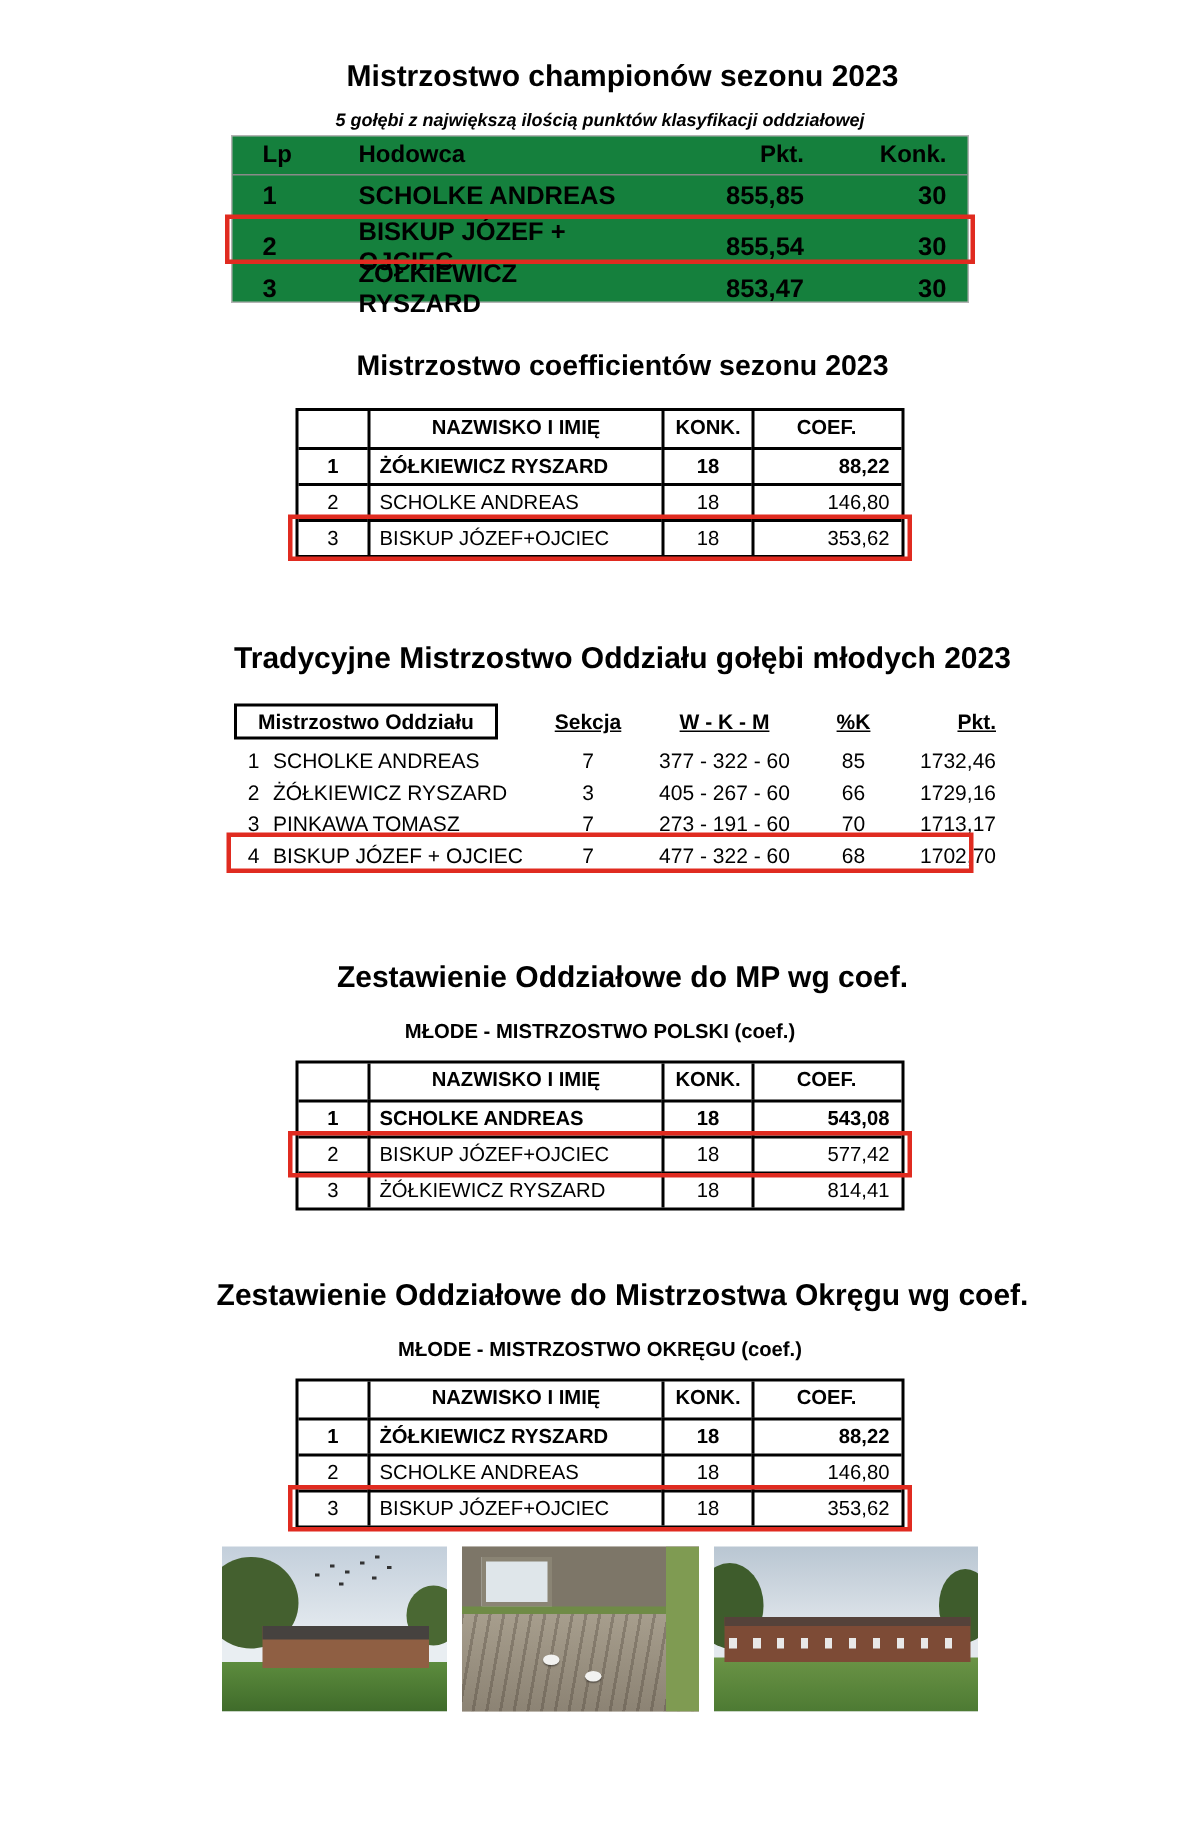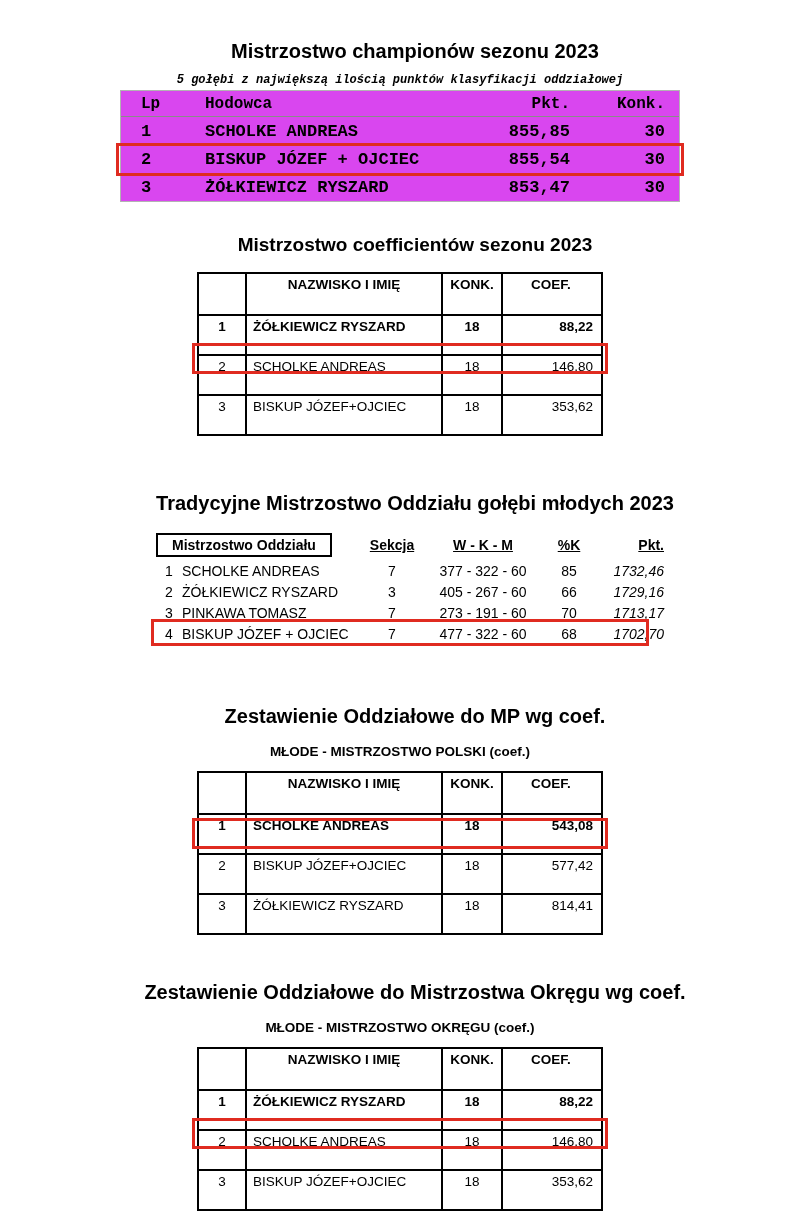--- a/index.html
+++ b/index.html
@@ -6,34 +6,34 @@
   html,body { background:#fff; }
   body {
     width:800px; height:1222px; margin:0 auto;
     font-family:"Liberation Sans", sans-serif; color:#000; overflow:hidden;
   }
   .main-title { text-align:center; font-size:27px; font-weight:bold; padding-top:16px; }
   .section-title { text-align:center; font-weight:bold; font-size:20px;padding-left:30px; }
   .sub-heading { text-align:center; font-weight:bold; font-size:13.5px; }
 
   
-  .champ-wrap { width:560px; margin:10px auto 16px; position:relative;font-family:Liberation Mono, monospace; }
+  .champ-wrap { width:492px; margin:10px auto 16px; position:relative; }
   .champ-subtitle { text-align:center; font-size:12px; font-weight:bold; font-style:italic; margin-bottom:3px; }
-  .champ-box { background:#d946ef; border:1px solid #b3b3b3; position:relative; }
+  .champ-box { background:#15803d; border:1px solid #b3b3b3; position:relative; }
   .champ-row { display:grid; grid-template-columns:70px 1fr 115px 95px; align-items:center;
                height:28px; font-weight:bold; font-size:17px; padding:0 14px; }
   .champ-row.head { height:26px; font-size:16px; border-bottom:1px solid #8a8a8a; }
   .champ-row .c-lp { padding-left:6px; }
   .champ-row .c-pkt, .champ-row .c-konk { text-align:right; }
 
   
   .table-wrap { position:relative; width:406px; margin:0 auto; }
   .coef { border:2px solid #000; }
   .coef .row { display:grid; grid-template-columns:46px 196px 60px 100px; }
-  .coef .cell { border-left:2px solid #000; border-top:2px solid #000; height:40px;
+  .coef .cell { border-left:2px solid #000; border-top:2px solid #000; height:24px;
                 line-height:20px; font-size:13.5px; padding:1px 6px; white-space:nowrap; overflow:hidden; }
   .coef .row .cell:first-child { border-left:none; }
   .coef .row.first .cell { border-top:none; }
   .coef .head .cell { font-weight:bold; text-align:center; }
   .coef .cell.lp { text-align:center; }
   .coef .cell.konk { text-align:center; }
   .coef .cell.coefc { text-align:right; padding-right:8px; }
   .coef .bold-row .cell { font-weight:bold; }
 
   
@@ -41,21 +41,21 @@
   .trad-row { display:grid; grid-template-columns:26px 184px 52px 130px 42px 74px;
               height:21px; line-height:21px; font-size:14px; }
   .trad-head { height:32px; align-items:center; display:grid;
                grid-template-columns:26px 184px 52px 130px 42px 74px; }
   .trad-head .head-box { grid-column:1 / 3; justify-self:start; border:2px solid #000;
                padding:2px 14px; font-weight:bold; font-size:14px; }
   .trad-head .uh { font-weight:bold; font-size:14px; text-decoration:underline; text-align:center; }
   .trad-head .uh.pkt { text-align:right; }
   .trad-row .t-lp { text-align:center; }
   .trad-row .t-sek, .trad-row .t-wkm, .trad-row .t-pk { text-align:center; }
-  .trad-row .t-pkt { text-align:right;font-style:italic; }
+  .trad-row .t-pkt { text-align:right; }
 
   
   .hl { position:absolute; left:-5px; right:-5px; border:3px solid var(--hl,#e02b20);
         pointer-events:none; z-index:5; }
 
   
   .mt-s1 { margin-top:40px; }
   .mt-s2 { margin-top:32px; }
   .mt-s3 { margin-top:56px; }
   .mt-s4 { margin-top:60px; }

